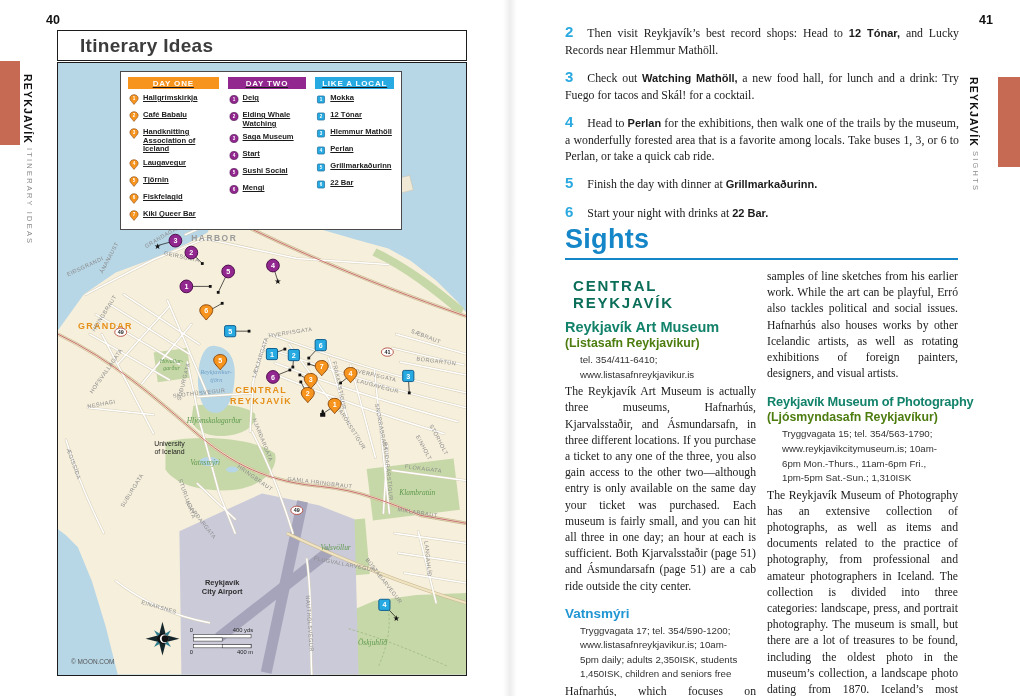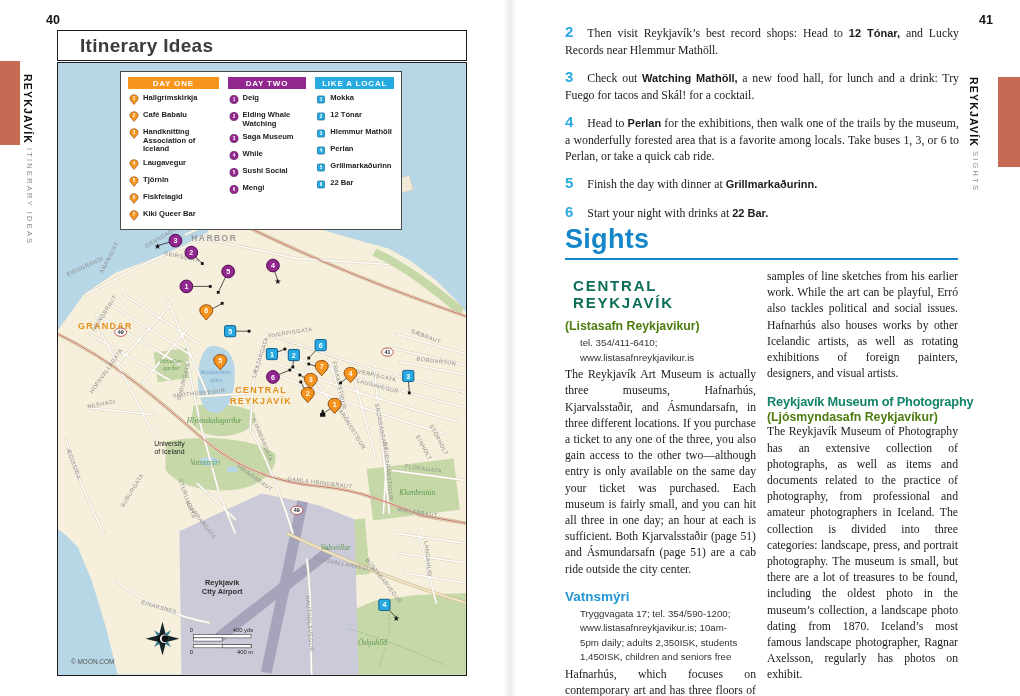--- a/index.html
+++ b/index.html
@@ -13,21 +13,21 @@
   .tabblock{background:#c76a53;}
   .vtext{writing-mode:vertical-rl;display:flex;gap:4px;font-family:"Liberation Sans",sans-serif;}
   .vtext .vmain{font-weight:bold;font-size:10.5px;letter-spacing:1.2px;color:#111;}
   .vtext .vsub{font-size:7.5px;letter-spacing:2.2px;color:#8c8c8c;}
   
   .title-box{left:57px;top:30px;width:408px;height:29px;border:1.7px solid #1c1c1c;background:#fff;display:flex;align-items:center;}
   .title-box h1{margin:0 0 0 22px;font-family:"Liberation Sans",sans-serif;font-size:19px;font-weight:bold;color:#3c3c3c;letter-spacing:0.3px;}
   .map-box{left:57px;top:62px;width:408px;height:612px;border:1.7px solid #1c1c1c;background:#b7d6e6;overflow:hidden;}
   #map-svg{position:absolute;left:0;top:0;}
   
-  .legend{position:absolute;left:62px;top:8px;width:266px;background:#fff;border:1px solid #4a4a4a;padding:5px 7px 7px 7px;display:flex;gap:9px;}
+  .legend{position:absolute;left:62px;top:8px;width:266px;background:#fff;border:1px solid #4a4a4a;padding:5px 7px 7px 7px;display:flex;gap:9px;text-decoration:underline;}
   .leg-col{flex:1;}
   .leg-col.c0{flex:1.15;}
   .leg-head{color:#fff;font-family:"Liberation Sans",sans-serif;font-weight:bold;font-size:8px;letter-spacing:0.8px;text-align:center;padding:2px 0 1px;}
   .leg-item{display:flex;align-items:flex-start;gap:3px;margin-top:5px;font-family:"Liberation Sans",sans-serif;font-size:7.6px;font-weight:bold;color:#222;line-height:1.15;}
   .leg-item svg{flex:0 0 auto;margin-top:-1px;}
   
   .lbl-d{fill:#e59019;font-family:"Liberation Sans",sans-serif;font-weight:bold;font-size:9px;letter-spacing:1.3px;}
   .lbl-d2{fill:#9a9a9a;font-family:"Liberation Sans",sans-serif;font-weight:bold;font-size:8.5px;letter-spacing:1.5px;}
   .lbl-p{fill:#5f9a4e;font-family:"Liberation Serif",serif;font-style:italic;font-size:7.5px;}
   .lbl-p2{fill:#5f9a4e;font-family:"Liberation Serif",serif;font-style:italic;font-size:6px;}
@@ -551,21 +551,21 @@
           </svg>
           <span>Saga Museum</span>
         </div>
         <div class="leg-item">
           <svg width="12" height="13" viewBox="-7 -8 14 16">
             <g transform="scale(0.78)">
               <circle r="6.4" fill="#92278f" stroke="#4d0f4d" stroke-width="1"></circle>
               <text y="2.6" text-anchor="middle" font-family="Liberation Sans,sans-serif" font-weight="bold" font-size="7.2" fill="#fff">4</text>
             </g>
           </svg>
-          <span>While</span>
+          <span>Start</span>
         </div>
         <div class="leg-item">
           <svg width="12" height="13" viewBox="-7 -8 14 16">
             <g transform="scale(0.78)">
               <circle r="6.4" fill="#92278f" stroke="#4d0f4d" stroke-width="1"></circle>
               <text y="2.6" text-anchor="middle" font-family="Liberation Sans,sans-serif" font-weight="bold" font-size="7.2" fill="#fff">5</text>
             </g>
           </svg>
           <span>Sushi Social</span>
         </div>
@@ -653,27 +653,29 @@
     <p class="step"><span class="step-num">5</span>Finish the day with dinner at <b>Grillmarkaðurinn.</b></p>
     <p class="step"><span class="step-num">6</span>Start your night with drinks at <b>22 Bar.</b></p>
   </div>
 
 <div class="abs sights-h">Sights</div>
 <div class="abs sights-rule"></div>
 
 <div class="abs cols">
   <div class="col">
     <div class="region">CENTRAL REYKJAVÍK</div>
+    <div class="h-entry">Reykjavík Art Museum</div>
     <div class="h-sub">(Listasafn Reykjavikur)</div>
     <div class="info">tel. 354/411-6410; www.listasafnreykjavikur.is</div>
     <p class="btxt">The Reykjavík Art Museum is actually three museums, Hafnarhús, Kjarvalsstaðir, and Ásmundarsafn, in three different locations. If you purchase a ticket to any one of the three, you also gain access to the other two—although entry is only available on the same day your ticket was purchased. Each museum is fairly small, and you can hit all three in one day; an hour at each is sufficient. Both Kjarvalsstaðir (page 51) and Ásmundarsafn (page 51) are a cab ride outside the city center.</p>
     <div class="h-blue">Vatnsmýri</div>
     <div class="info">Tryggvagata 17; tel. 354/590-1200; www.listasafnreykjavikur.is; 10am-5pm daily; adults 2,350ISK, students 1,450ISK, children and seniors free</div>
     <p class="btxt">Hafnarhús, which focuses on contemporary art and has three floors of exhibitions, is the crown jewel of the three museums, in part because of its permanent collection of paintings and prints by Erró, one of the most celebrated modern Icelandic artists, who currently splits his time between France and Spain. His pieces displayed here range from light pop art with bright colors and interesting characters to</p>
   </div>
   <div class="col">
     <p class="btxt">samples of line sketches from his earlier work. While the art can be playful, Erró also tackles political and social issues. Hafnarhús also houses works by other Icelandic artists, as well as rotating exhibitions of foreign painters, designers, and visual artists.</p>
     <div class="h-entry2">Reykjavík Museum of Photography</div>
     <div class="h-sub">(Ljósmyndasafn Reykjavíkur)</div>
+    <div class="info">Tryggvagata 15; tel. 354/563-1790; www.reykjavikcitymuseum.is; 10am-6pm Mon.-Thurs., 11am-6pm Fri., 1pm-5pm Sat.-Sun.; 1,310ISK</div>
     <p class="btxt">The Reykjavík Museum of Photography has an extensive collection of photographs, as well as items and documents related to the practice of photography, from professional and amateur photographers in Iceland. The collection is divided into three categories: landscape, press, and portrait photography. The museum is small, but there are a lot of treasures to be found, including the oldest photo in the museum’s collection, a landscape photo dating from 1870. Iceland’s most famous landscape photographer, Ragnar Axelsson, regularly has photos on exhibit.</p>
 
   </div>
 </div>
 
 </body></html>

